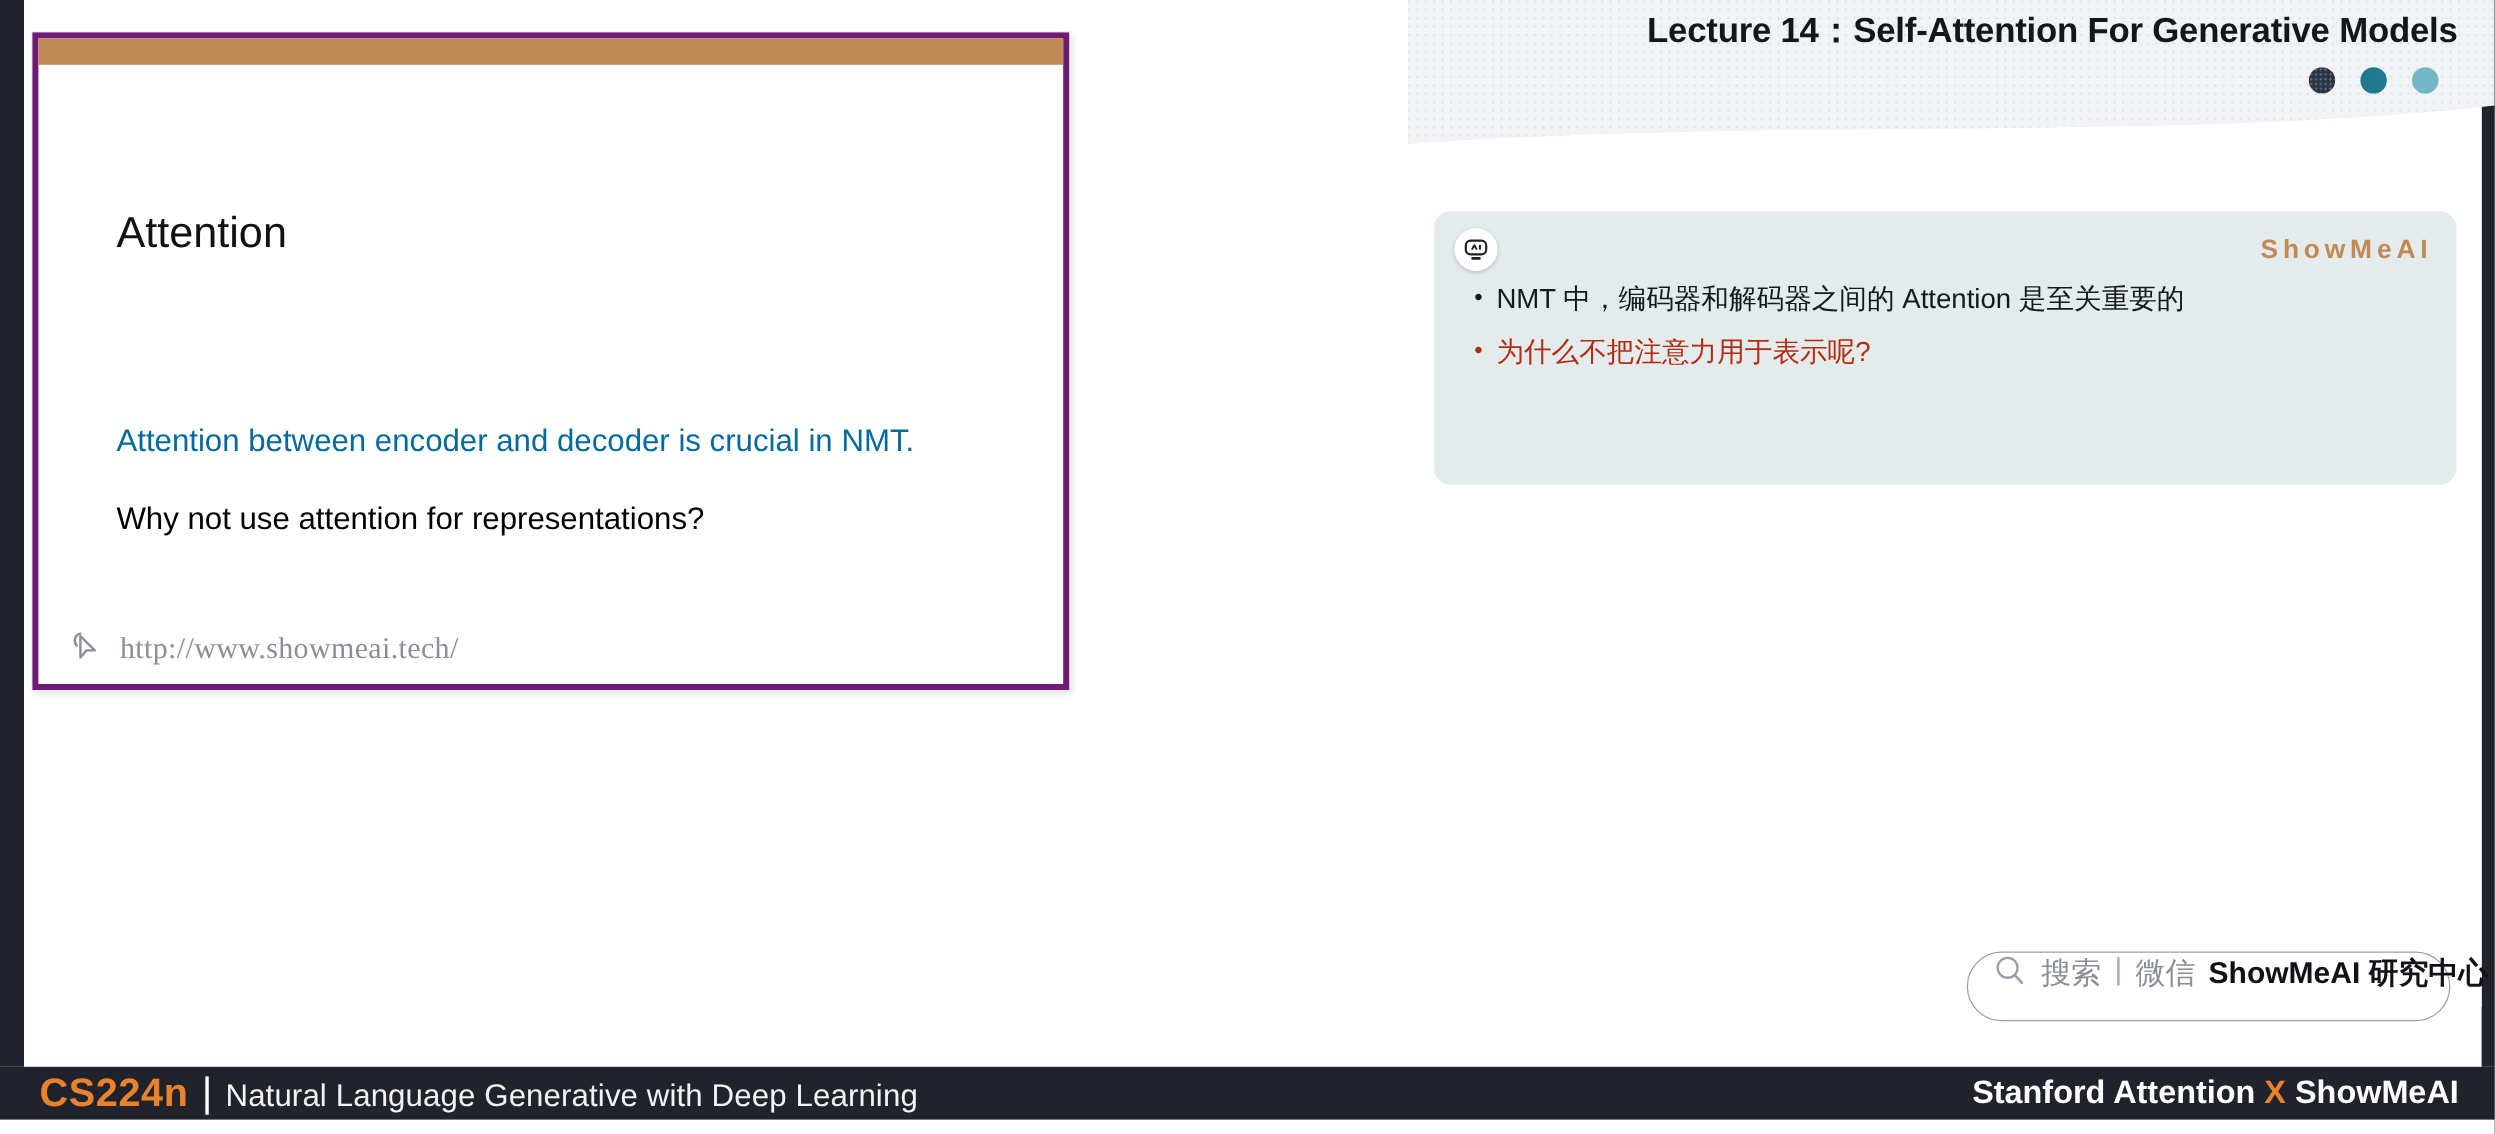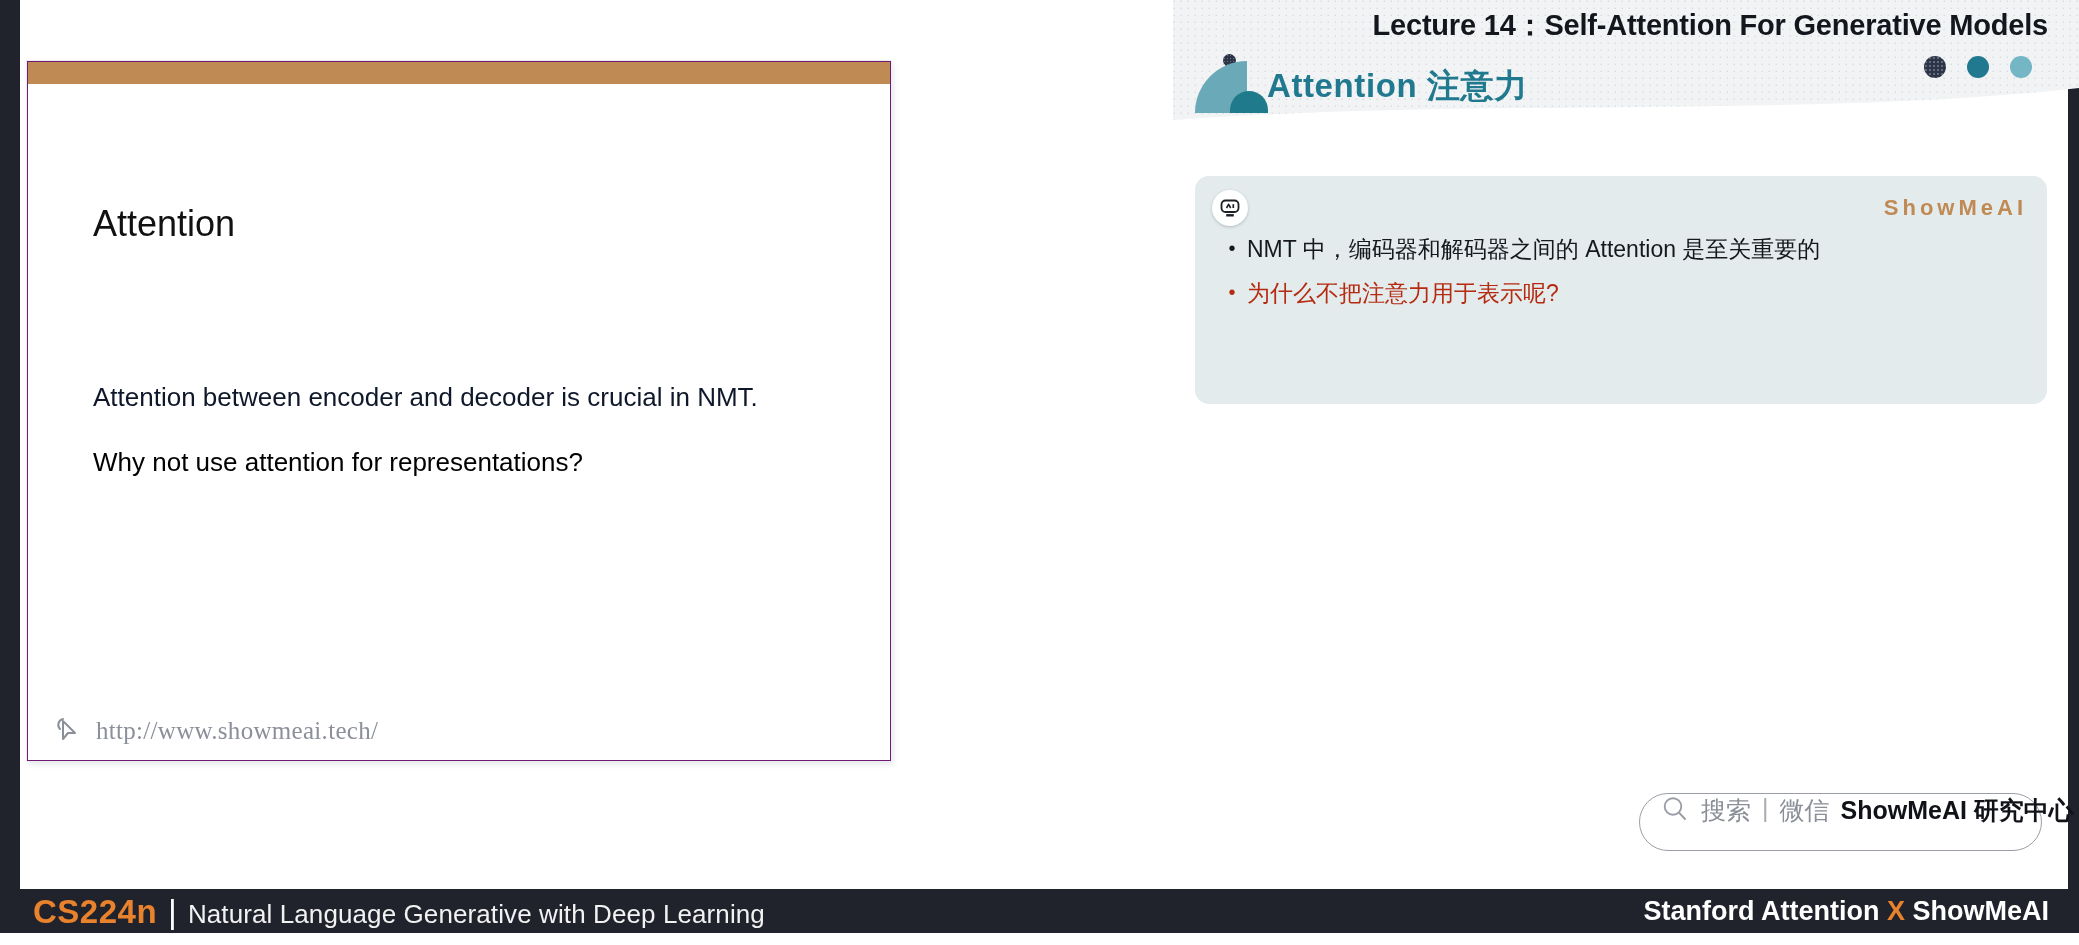--- a/index.html
+++ b/index.html
@@ -45,38 +45,37 @@
   .footer-right .x { color:#e8822c; font-weight:700; }
 
   
   .slide-shell {
     position:absolute; left:20px; top:22px;
     width:1153px; height:833px;
     background:#ffffff;
   }
   .slide {
     position:absolute; left:7px; top:5px;
-    width:864px; height:700px;
-    background:#ffffff;
-    border:1px solid #701a75;
+    width:864px; height:548px;
+    background:#ffffff;
+    border:5px solid #701a75;
     box-shadow: 0 0 0 1px #eceff2, 2px 3px 6px rgba(120,130,145,0.22);
-    margin-top: 34px;
   }
   .slide-topbar {
     position:absolute; left:0; top:0; width:100%; height:22px;
     background:#c08a55;
   }
   .slide-title {
     position:absolute; left:65px; top:141px;
     font-size:36px; color:#111111; font-weight:400;
     font-family:"Liberation Sans", sans-serif;
   }
   .slide-body1 {
     position:absolute; left:65px; top:320px;
-    font-size:26px; color:#0f172a; font-weight:400; white-space:nowrap;
+    font-size:26px; color:#0369a1; font-weight:400; white-space:nowrap;
   }
   .slide-body2 {
     position:absolute; left:65px; top:385px;
     font-size:26px; color:#000000; font-weight:normal; white-space:nowrap;
   }
   .slide-watermark {
     position:absolute; left:26px; bottom:12px;
     display:flex; align-items:center; gap:12px;text-align:right;
   }
   .slide-watermark .wm-text {
@@ -217,28 +216,20 @@
     </div>
 
     <div class="lecture-title">Lecture 14：Self-Attention For Generative Models</div>
 
     <div class="dots">
       <span class="dot navy"></span>
       <span class="dot teal"></span>
       <span class="dot lightteal"></span>
     </div>
 
-    <div class="heading-row">
-      <span class="deco">
-        <span class="ddot"></span>
-        <span class="qbig"></span>
-        <span class="qsmall"></span>
-      </span>
-      <span class="heading-text">Attention 注意力</span>
-    </div>
 
     <div class="notebox">
 
       <span class="ai-badge">
         <svg width="26" height="26" viewBox="0 0 26 26">
           <rect x="4.5" y="5.5" width="17" height="11.5" rx="4" ry="4" fill="none" stroke="#1c1f26" stroke-width="1.8"></rect>
           <path d="M9.5 13 L11.6 9.3 L13.7 13" fill="none" stroke="#1c1f26" stroke-width="1.6" stroke-linejoin="round"></path>
           <line x1="16.3" y1="9.2" x2="16.3" y2="13" stroke="#1c1f26" stroke-width="1.7"></line>
           <line x1="9.2" y1="20.3" x2="16.8" y2="20.3" stroke="#1c1f26" stroke-width="2.4"></line>
         </svg>

